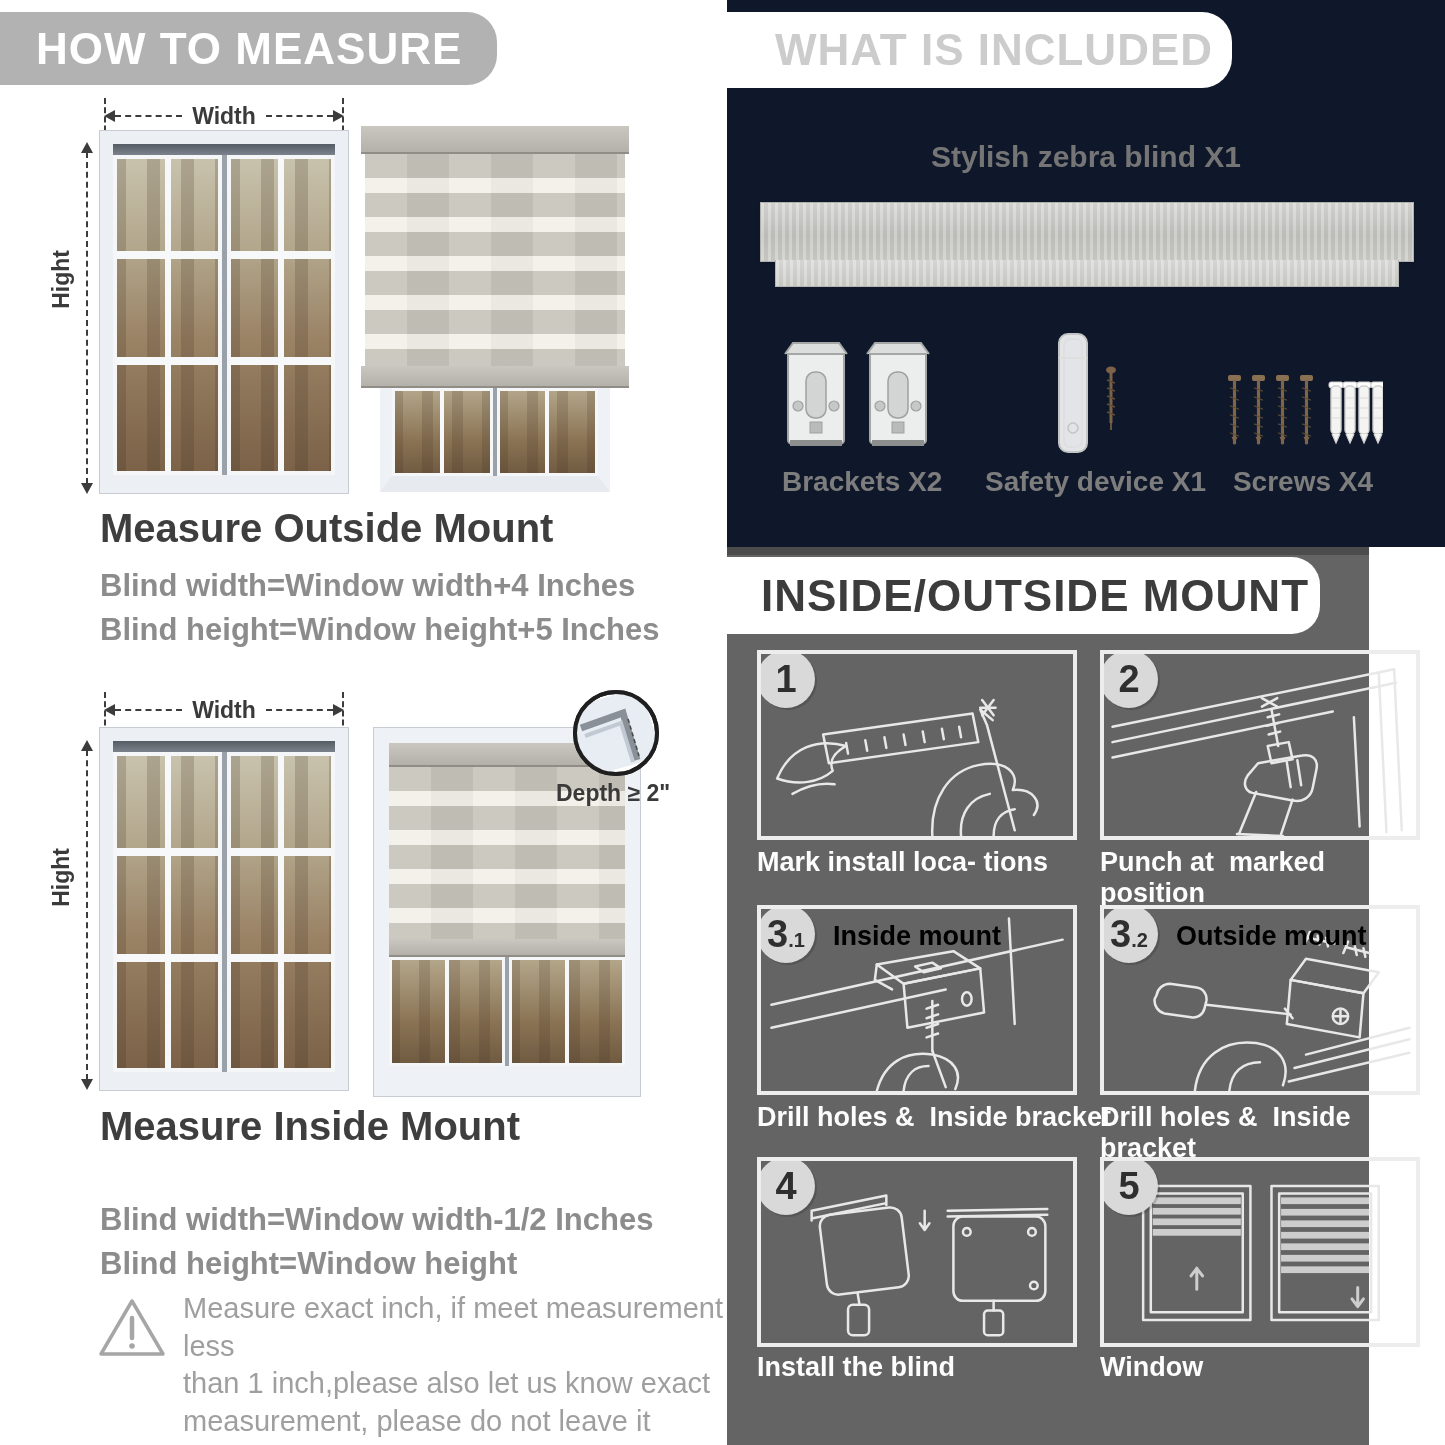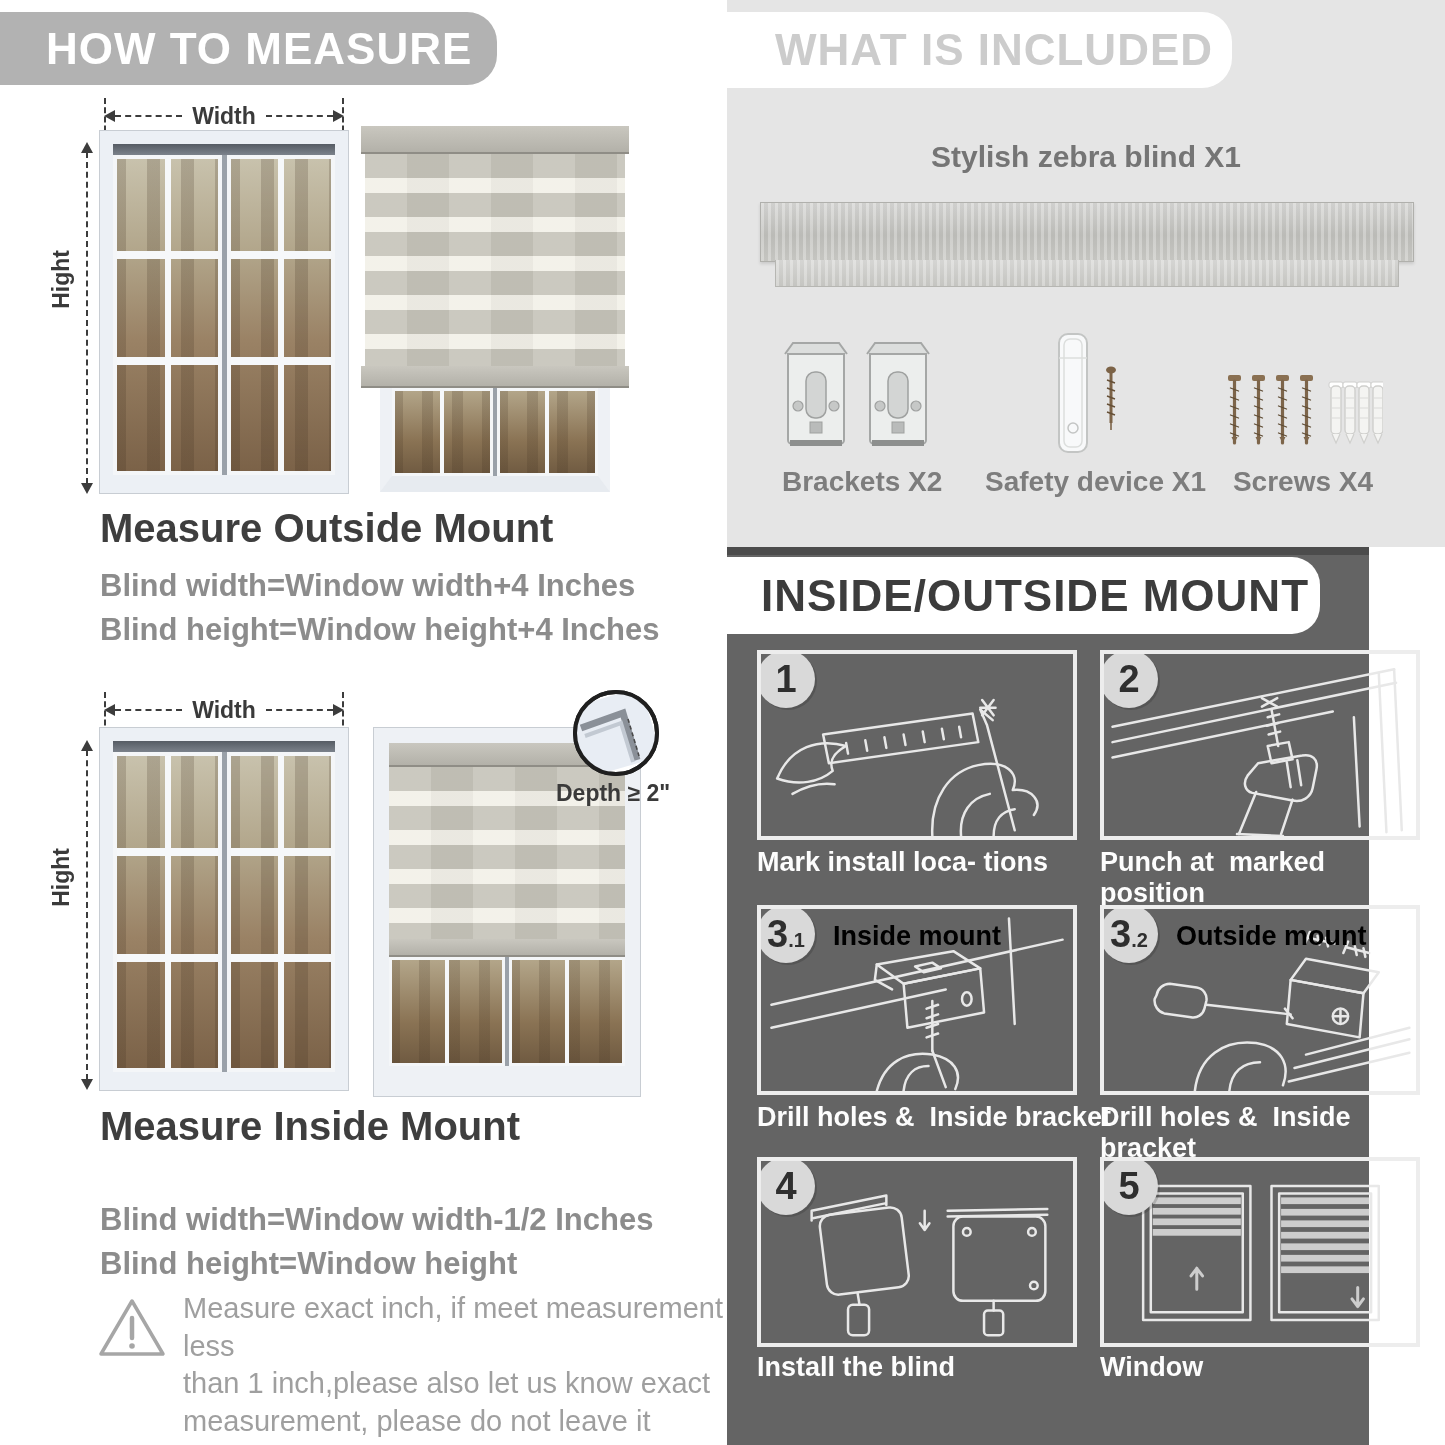--- a/index.html
+++ b/index.html
@@ -1,20 +1,20 @@
 <!DOCTYPE html>
 <html><head>
 <meta charset="utf-8">
 <style>
   html,body{margin:0;padding:0;background:#fff;font-family:"Liberation Sans",sans-serif;}
   #canvas{position:relative;width:1445px;height:1445px;background:#fff;overflow:hidden;}
 
   
   .banner{position:absolute;display:flex;align-items:center;font-weight:bold;font-size:44px;letter-spacing:1px;}
-  .banner-gray{left:0;top:12px;width:497px;height:73px;background:#b2b2b2;border-radius:0 30px 30px 0;color:#ffffff;padding-left:46px;box-sizing:border-box;}
+  .banner-gray{left:0;top:12px;width:497px;height:73px;background:#b2b2b2;border-radius:0 30px 30px 0;color:#ffffff;padding-left:36px;box-sizing:border-box;}
   .banner-included{left:0;top:12px;width:505px;height:76px;background:#ffffff;border-radius:0 30px 30px 0;color:#cccccc;padding-left:48px;box-sizing:border-box;}
   .banner-mount{left:0;top:10px;width:593px;height:77px;background:#ffffff;border-radius:0 28px 28px 0;color:#3c3c3c;padding-left:34px;box-sizing:border-box;}
 
   
   .heading{position:absolute;left:100px;font-size:40px;font-weight:bold;color:#3e3e3e;white-space:nowrap;}
   .formula{position:absolute;left:100px;font-size:31px;font-weight:bold;color:#8c8c8c;white-space:nowrap;}
   .note-text{position:absolute;left:183px;top:1290px;font-size:29px;font-weight:400;color:#9f9f9f;line-height:1.3;}
 
   
   .window{position:absolute;box-sizing:border-box;background:#fff;border:13px solid #ecf0f5;outline:1px solid #c8cdd3;box-shadow:inset 0 0 0 1px #d8dde2;}
@@ -55,21 +55,21 @@
       linear-gradient(90deg,transparent calc(50% - 2px),#f6f8fa calc(50% - 2px),#f6f8fa calc(50% + 2px),transparent calc(50% + 2px)),
       repeating-linear-gradient(90deg,rgba(60,44,28,0.18) 0 11px,rgba(0,0,0,0) 11px 30px),
       linear-gradient(180deg,#b5a88c,#8a7354 60%,#6e5940);}
   .inside-frame{position:absolute;box-sizing:border-box;background:#fff;border:15px solid #eef1f5;outline:1px solid #c8cdd3;}
   .inside-col{position:absolute;left:0;right:0;top:0;bottom:0;display:flex;flex-direction:column;}
 
   .depth-circle{position:absolute;z-index:6;}
   .depth-label{position:absolute;font-size:23px;font-weight:bold;color:#3a3a3a;white-space:nowrap;}
 
   
-  #included{position:absolute;left:727px;top:0;width:718px;height:547px;background:#e5e5e5;}
+  #included{position:absolute;left:727px;top:0;width:718px;height:547px;background:#0f172a;}
   .product-title{position:absolute;left:0;top:140px;width:100%;text-align:center;font-size:30px;font-weight:bold;color:#757575;}
   .headrail{position:absolute;left:33px;top:202px;width:652px;height:58px;
     background-image:repeating-linear-gradient(90deg,rgba(255,255,255,0.22) 0 3px,rgba(0,0,0,0.03) 3px 7px),linear-gradient(180deg,#d7d7d5 0%,#c1c1bd 55%,#cbcbc7 100%);
     border:1px solid #b0b0ac;box-shadow:0 2px 3px rgba(0,0,0,0.12);}
   .headrail-lip{position:absolute;left:48px;top:260px;width:622px;height:26px;
     background-image:repeating-linear-gradient(90deg,rgba(255,255,255,0.25) 0 3px,rgba(0,0,0,0.02) 3px 7px),linear-gradient(180deg,#d9d9d7,#c9c9c5);
     border:1px solid #b6b6b2;border-top:none;}
   .part-label{position:absolute;top:466px;font-size:28px;font-weight:bold;color:#7d7d7d;text-align:center;white-space:nowrap;}
   .part-icon{position:absolute;}
 
@@ -126,21 +126,21 @@
       <div class="fabric" style="margin:0 4px;height:212px;"></div>
       <div class="rail" style="height:22px;"></div>
       <div class="mini-window" style="margin:0 19px;height:104px;">
         <div class="mini-pane"></div>
         <div class="mini-pane"></div>
       </div>
     </div>
 
     <div class="heading" style="top:506px;">Measure Outside Mount</div>
     <div class="formula" style="top:568px;text-align:right;">Blind width=Window width+4 Inches</div>
-    <div class="formula" style="top:612px;">Blind height=Window height+4 Inches</div>
+    <div class="formula" style="top:612px;">Blind height=Window height+5 Inches</div>
 
     <div class="w-arrow" style="left:104px;top:700px;width:240px;">
       <span class="endline el-l"></span>
       <span class="ah ah-left"></span>
       <span class="dash"></span>
       <span class="lbl">Width</span>
       <span class="dash"></span>
       <span class="ah ah-right"></span>
       <span class="endline el-r"></span>
     </div>

